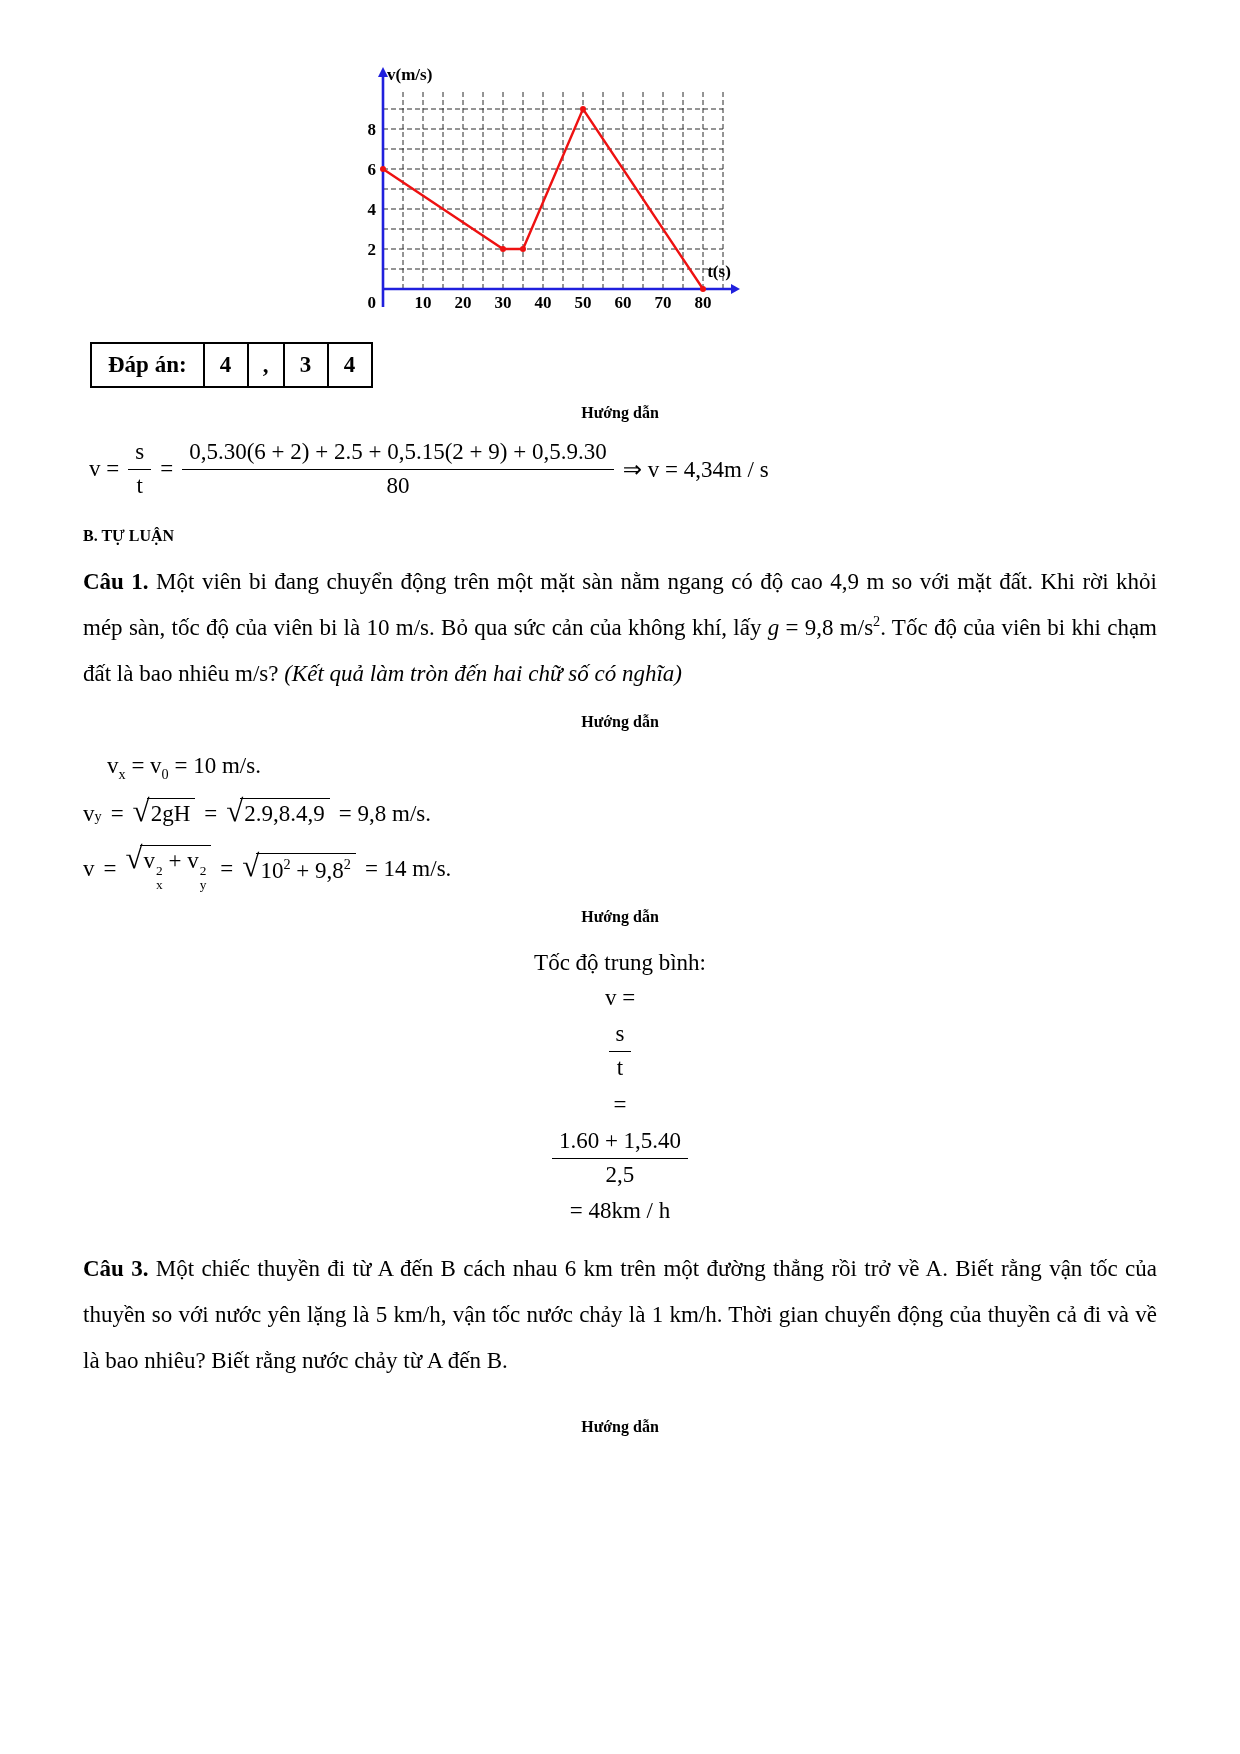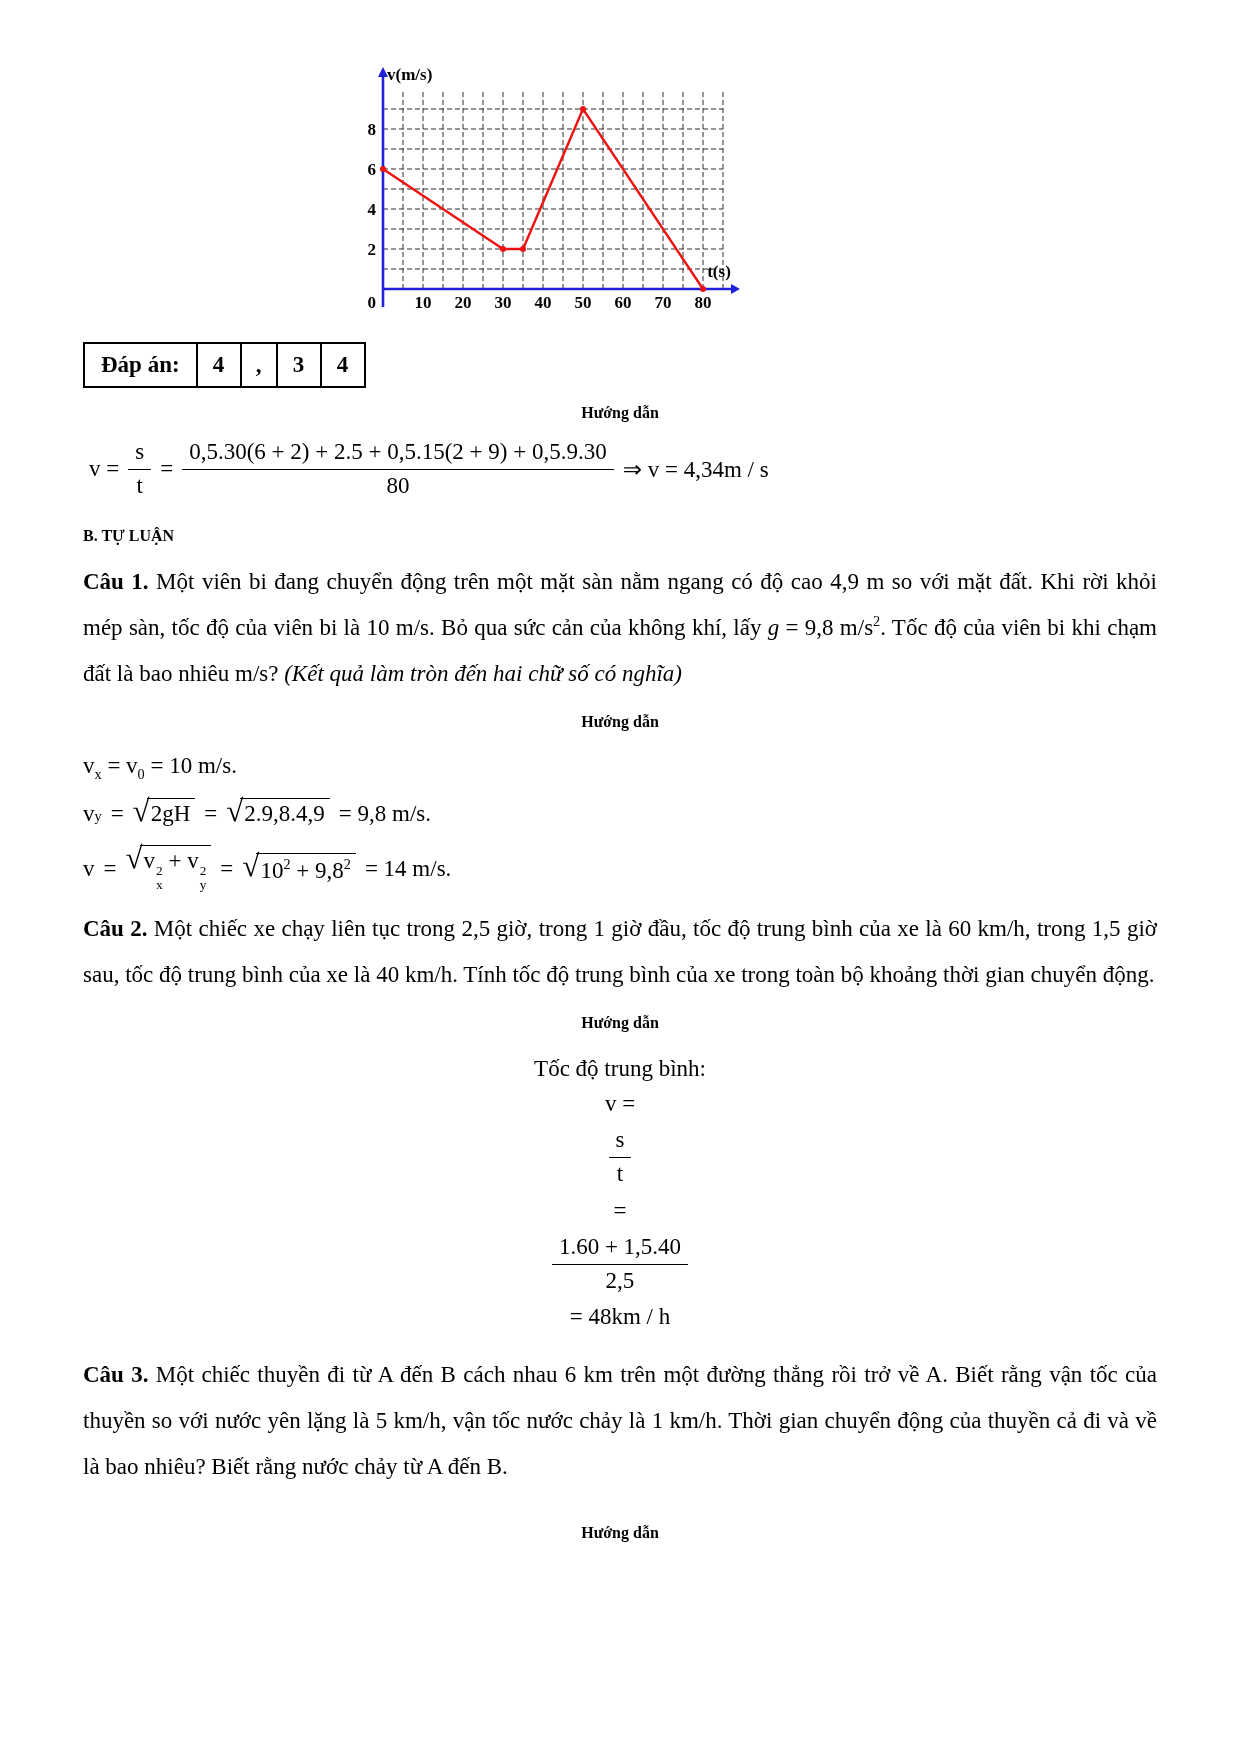--- a/index.html
+++ b/index.html
@@ -9,21 +9,21 @@
   
   .chart-wrap{margin-left:284px;width:382px;}
   .grid{stroke:#2a2a2a;stroke-width:1;stroke-dasharray:5 3;}
   .axis{stroke:var(--axis,#2020dd);stroke-width:2.6;}
   .axisfill{fill:var(--axis,#2020dd);}
   .series{fill:none;stroke:var(--series,#ee1111);stroke-width:2.4;}
   .dot{fill:var(--series,#ee1111);}
   .tick{font-family:"Liberation Serif",serif;font-weight:bold;font-size:17px;fill:#000;}
 
   
-  .answer-box{display:inline-flex;border:2px solid #000;margin-top:18px;height:42px;align-items:stretch;font-size:23px;}
+  .answer-box{display:inline-flex;border:2px solid #000;margin-top:18px;height:42px;align-items:stretch;font-size:23px;margin-left:7px;}
   .ab-label{display:flex;align-items:center;padding:0 16px;font-weight:bold;}
   .ab-cell{display:flex;align-items:center;justify-content:center;border-left:2px solid #000;min-width:42px;font-weight:bold;}
   .ab-cell.narrow{min-width:34px;}
 
   
   h3{margin:0;font-size:16px;font-weight:bold;}
   .guide{margin-top:16px;text-align:center;}
   .section{margin-top:26px;text-align:left;}
 
   
@@ -36,21 +36,21 @@
   
   .feq{display:flex;align-items:center;gap:9px;font-size:23px;margin-top:16px;white-space:nowrap;}
   .feq.indent{margin-left:6px;}
   .frac{display:inline-flex;flex-direction:column;align-items:center;text-align:center;line-height:1.25;}
   .frac .num{padding:0 7px 2px 7px;border-bottom:1.8px solid #000;}
   .frac .den{padding-top:2px;}
   .sqrt{display:inline-flex;align-items:flex-start;white-space:nowrap;}
   .sqrt .rad{font-size:1.35em;line-height:1;margin-right:-3px;transform:translateY(-3px);}
   .sqrt .cand{border-top:1.8px solid #000;padding:2px 5px 0 4px;}
   .ss{display:inline-flex;flex-direction:column;align-items:flex-start;font-size:0.58em;line-height:1.05;vertical-align:-0.55em;margin-left:1px;}
-  .solline{margin-top:22px;font-size:23px;}
+  .solline{margin-top:22px;font-size:23px;margin-left:24px;}
   .grp{display:inline-flex;align-items:baseline;}
 </style>
 </head>
 <body>
 
 <div class="page">
 
   
   <div class="chart-wrap">
     <svg width="382" height="256" viewBox="0 0 382 256" style="--axis: #2020dd; --series: #ee1111;">
@@ -178,22 +178,20 @@
       </span>
     <span>=</span>
     <span class="sqrt">
         <span class="rad">√</span>
         <span class="cand"><span>10</span><sup>2</sup><span> + 9,8</span><sup>2</sup></span>
       </span>
     <span>= 14 m/s.</span>
   </div>
 
   
-  <p class="para"><b>Câu 2.</b>
-    <span>Một chiếc xe chạy liên tục trong 2,5 giờ, trong 1 giờ đầu, tốc độ trung bình của xe là 60 km/h, trong 1,5 giờ sau, tốc độ trung bình của xe là 40 km/h. Tính tốc độ trung bình của xe trong toàn bộ khoảng thời gian chuyển động.</span></p>
 
   <h3 class="guide">Hướng dẫn</h3>
 
   <div class="feq" style="margin-top:24px;flex-direction:column;">
     <span>Tốc độ trung bình:</span>
     <span>v =</span>
     <span class="frac">
       <span class="num">s</span>
       <span class="den">t</span>
     </span>

